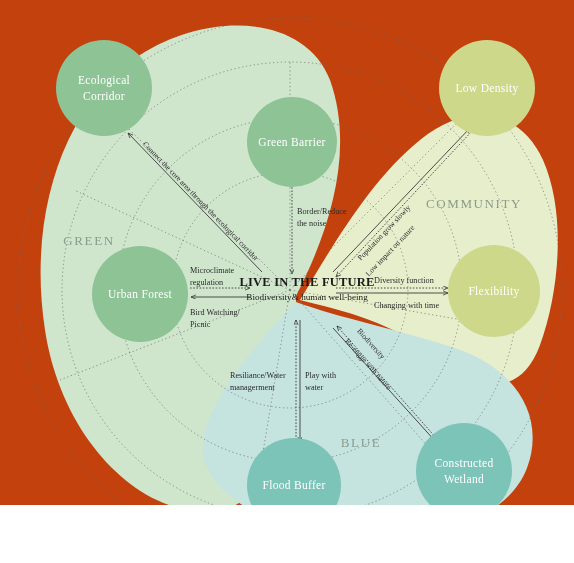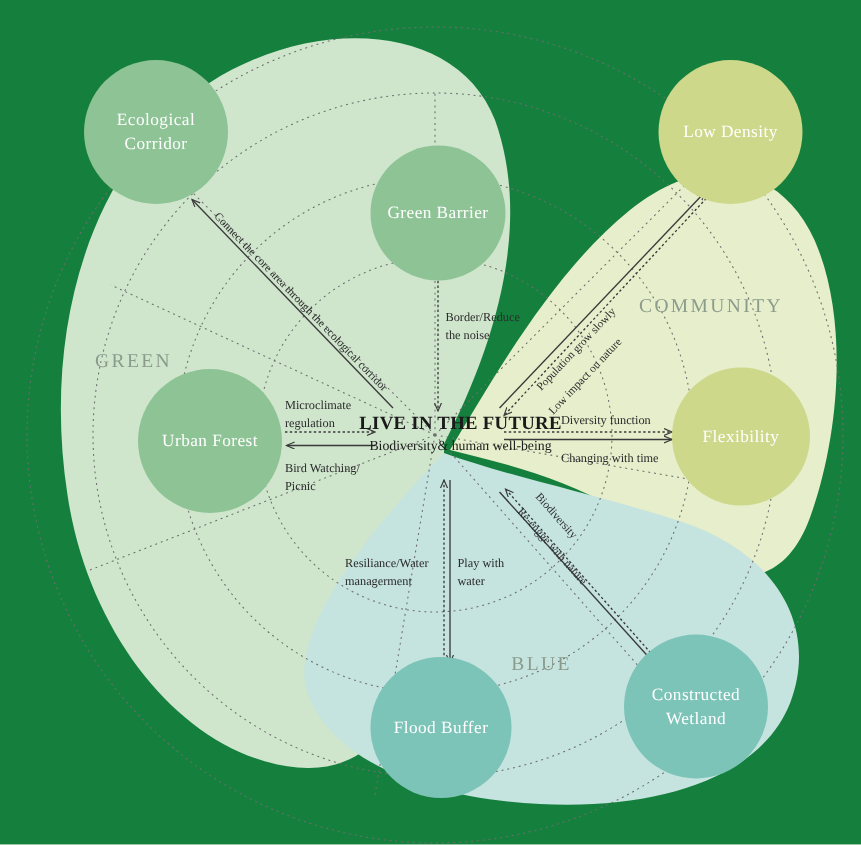--- a/index.html
+++ b/index.html
@@ -1,19 +1,19 @@
 <!DOCTYPE html>
 <html><head>
 <meta charset="utf-8">
 <style>
   html,body{margin:0;padding:0;background:#ffffff;}
   #canvas{
     position:relative;
-    width:574px;height:563px;
-    background:#15803d;
+    width:574px;height:505px;
+    background:#c2410c;
     font-family:"Liberation Serif", serif;
     overflow:hidden;
   }
   svg.layer{position:absolute;left:0;top:0;width:574px;height:563px;}
   .node-label{
     fill:#ffffff;
     font-family:"Liberation Serif", serif;
     font-size:11.5px;
     text-anchor:middle;
     dominant-baseline:middle;

